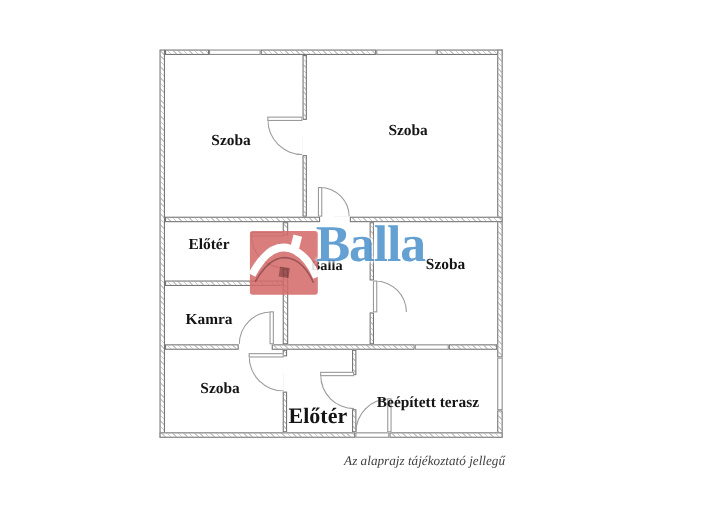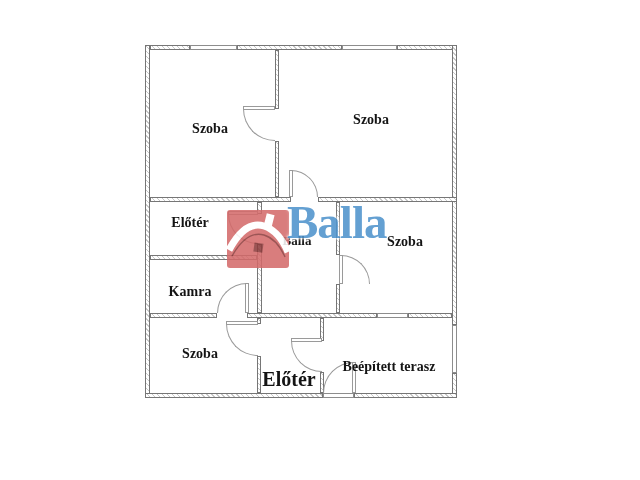--- a/index.html
+++ b/index.html
@@ -92,14 +92,15 @@
     <svg id="wm-house" width="62" height="60" viewBox="0 0 62 60">
       <rect x="0" y="0" width="62" height="58" rx="3" fill="#d46a6a"></rect>
       <rect x="38" y="4" width="8" height="14" fill="#ffffff" transform="rotate(14 42 11)"></rect>
       <path d="M2,40 Q18,10 37,16 Q52,21 61,42" fill="none" stroke="#ffffff" stroke-width="7"></path>
       <path d="M5,46 Q20,20 37,25 Q50,29 58,47" fill="none" stroke="#8d3c3c" stroke-width="1.4"></path>
       <rect x="27" y="33" width="9" height="9" fill="#8d3c3c" transform="rotate(8 31 37)"></rect>
     </svg>
     <div id="wm-brand">Balla</div>
   </div>
 
+  <div id="caption">Az alaprajz tájékoztató jellegű</div>
 
 </div>
 
 </body></html>

